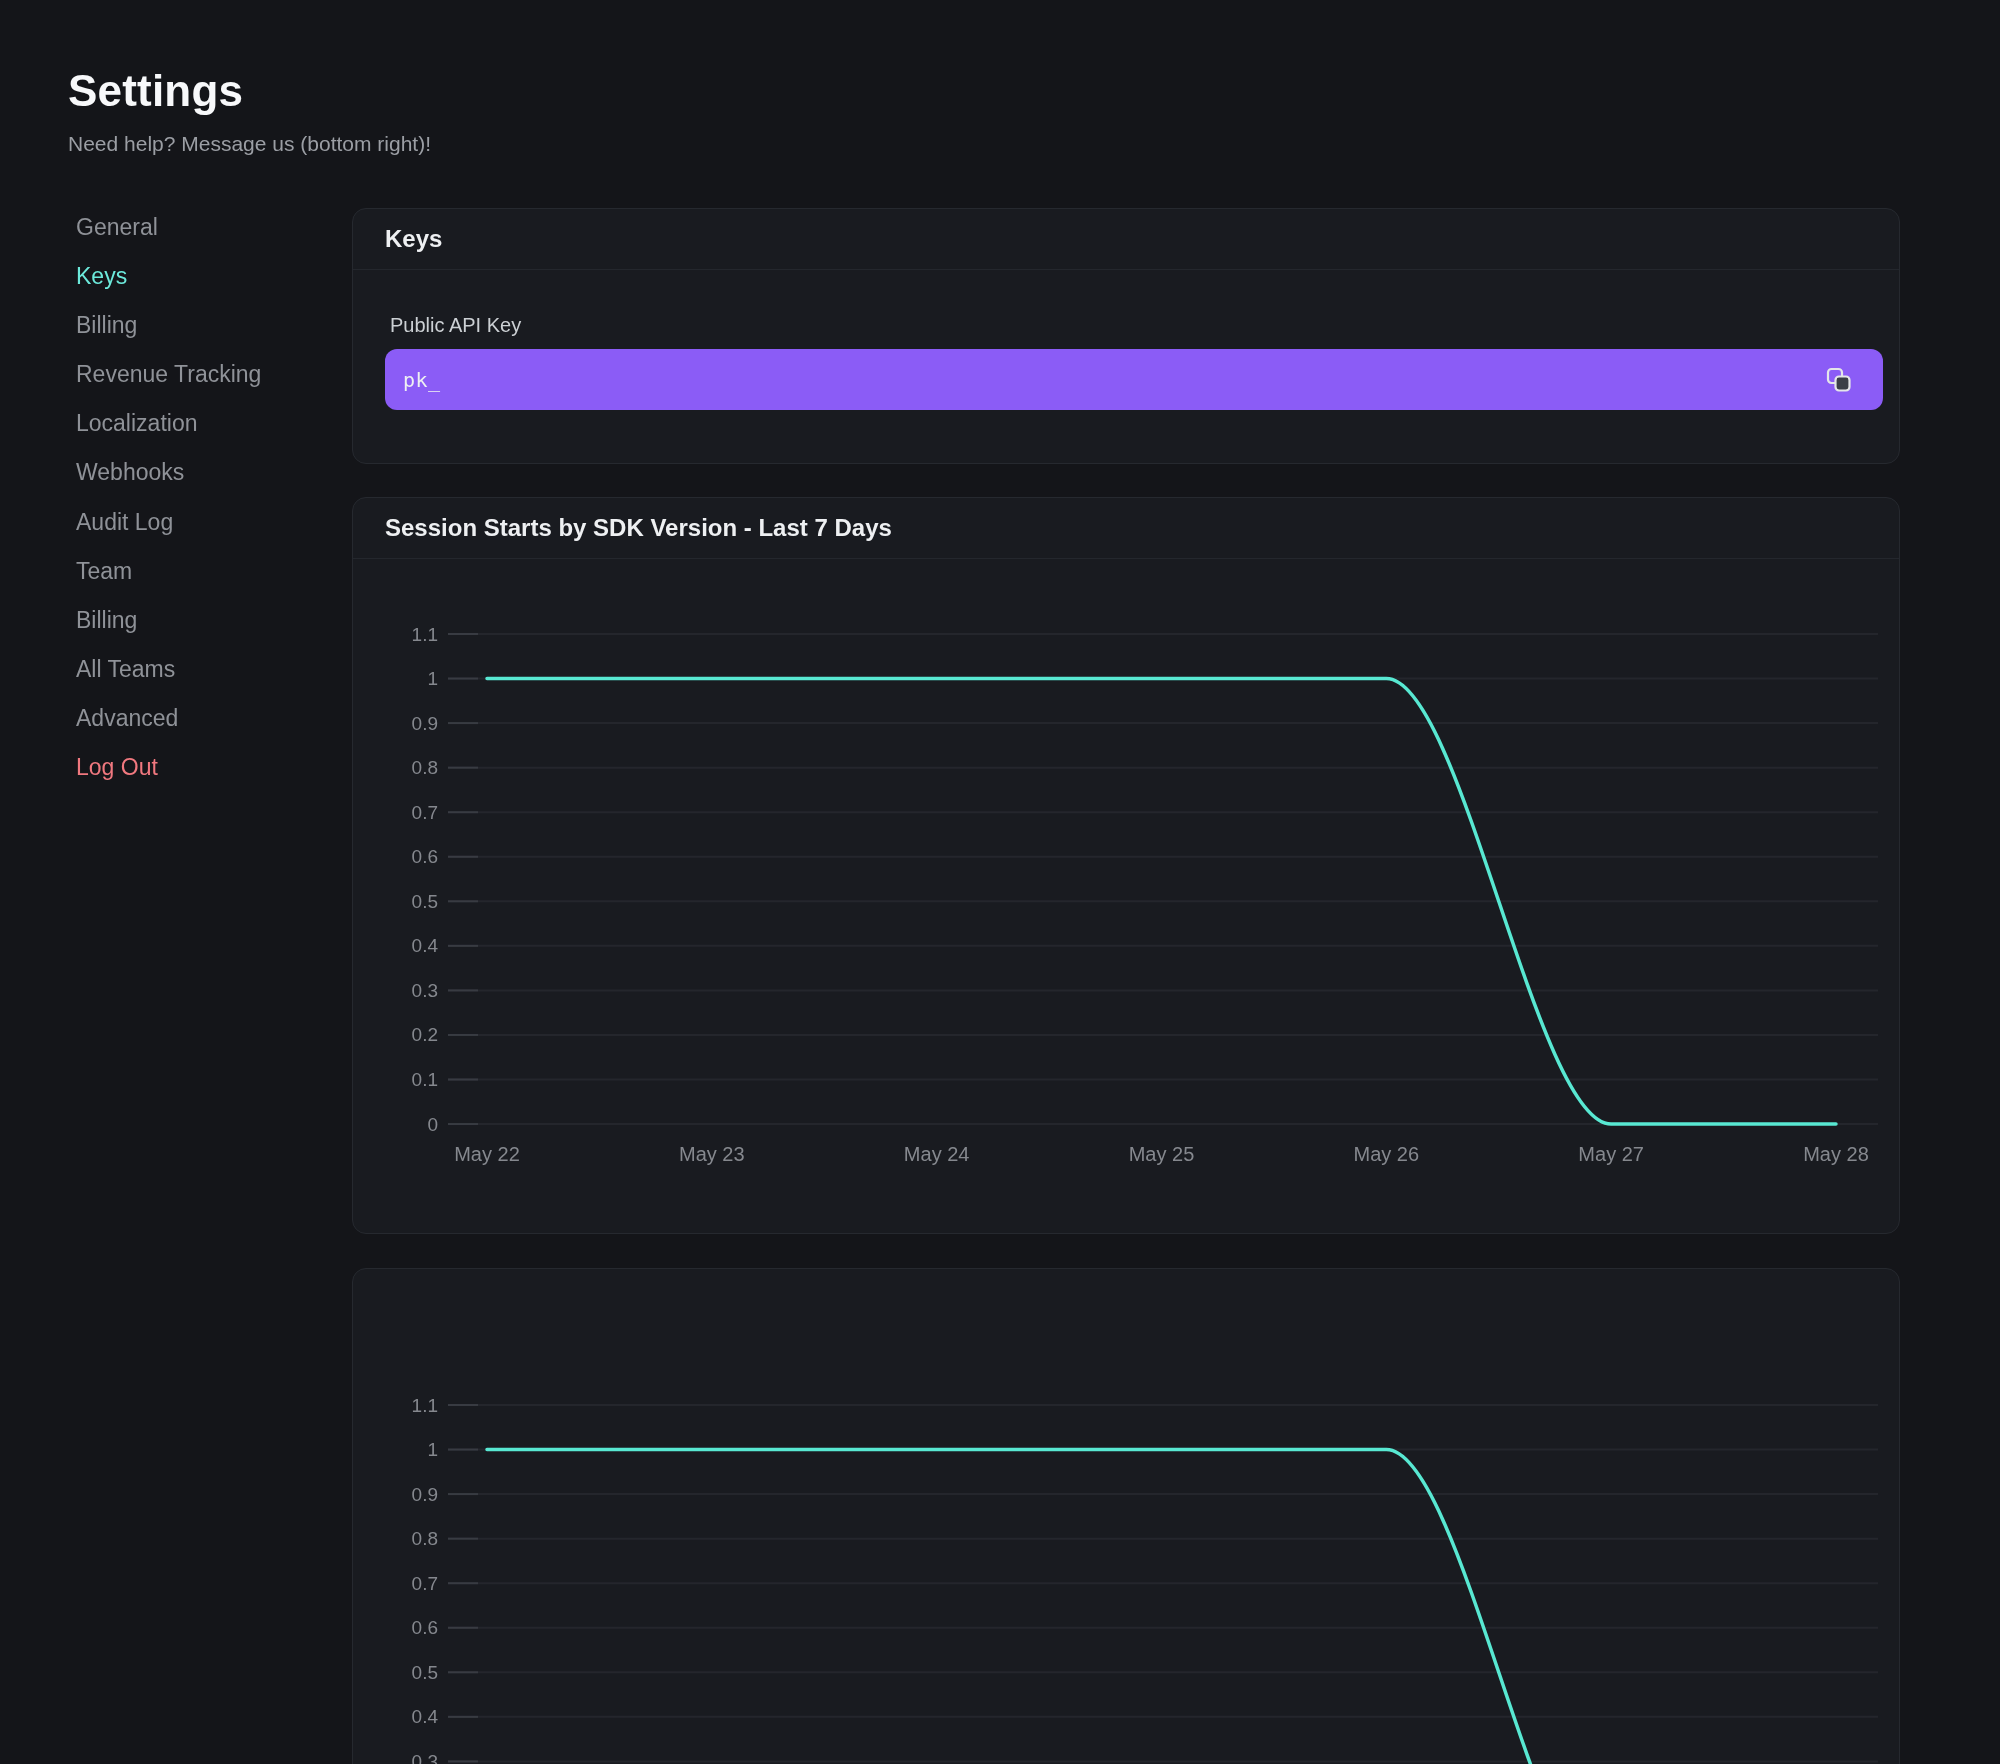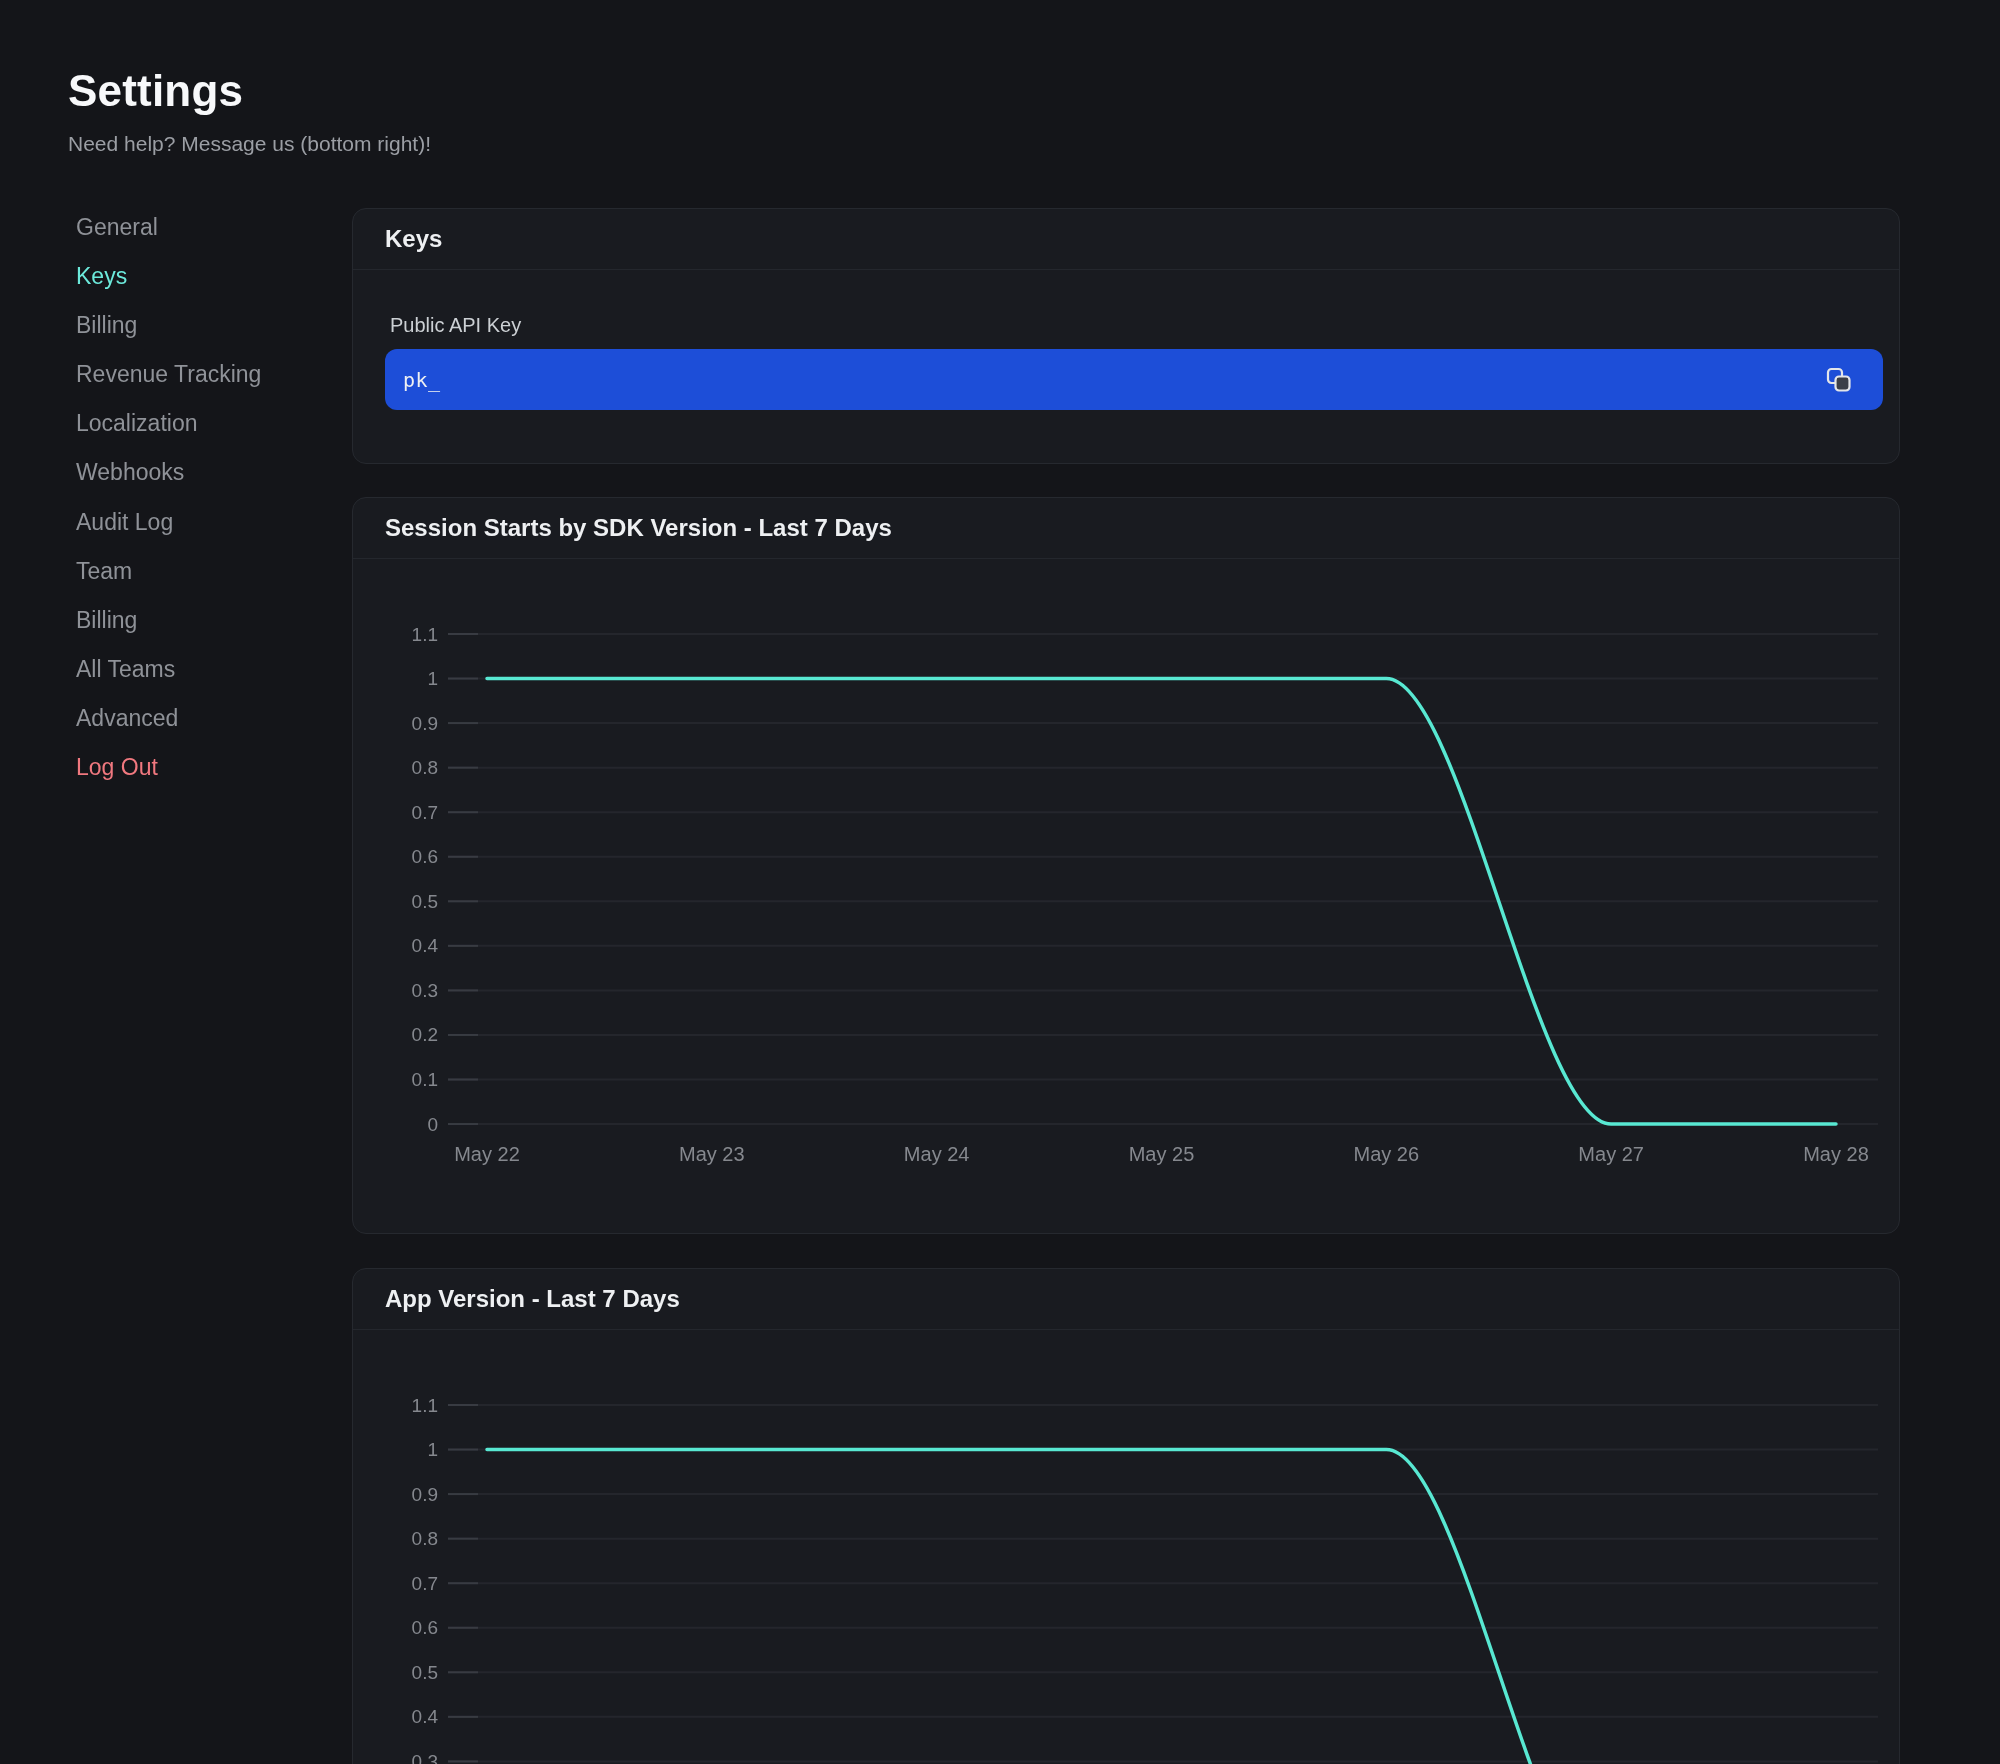--- a/index.html
+++ b/index.html
@@ -42,21 +42,21 @@
   }
   #keys-card{top:208px;height:256px;}
   #sdk-card{top:497px;height:737px;}
   #app-card{top:1268px;height:737px;}
   .field-label{
     position:absolute;left:37px;top:105px;
     font-size:20px;color:#ccd0d4;
   }
   .api-input{
     position:absolute;left:32px;top:140px;right:16px;height:61px;
-    background:#1d4ed8;border-radius:12px;
+    background:#8b5cf6;border-radius:12px;
     display:flex;align-items:center;
   }
   .api-input .value{
     padding-left:18px;
     font-family:"DejaVu Sans Mono","Liberation Mono",monospace;
     font-size:20px;color:#eef0f2;letter-spacing:.5px;
   }
   .copy-btn{
     position:absolute;right:30px;top:50%;transform:translateY(-50%);
     width:28px;height:28px;background:none;border:none;padding:0;cursor:pointer;
@@ -144,21 +144,20 @@
       <text x="583.6600000000001" y="603.05" text-anchor="middle" fill="#85888e" font-size="20">May 24</text>
       <text x="808.49" y="603.05" text-anchor="middle" fill="#85888e" font-size="20">May 25</text>
       <text x="1033.3200000000002" y="603.05" text-anchor="middle" fill="#85888e" font-size="20">May 26</text>
       <text x="1258.15" y="603.05" text-anchor="middle" fill="#85888e" font-size="20">May 27</text>
       <text x="1482.98" y="603.05" text-anchor="middle" fill="#85888e" font-size="20">May 28</text>
       <path d="M 134 120.55000000000004 C 208.94333333333333 120.55000000000004, 283.8866666666667 120.55000000000004, 358.83000000000004 120.55000000000004 C 433.77333333333337 120.55000000000004, 508.71666666666675 120.55000000000004, 583.6600000000001 120.55000000000004 C 658.6033333333334 120.55000000000004, 733.5466666666667 120.55000000000004, 808.49 120.55000000000004 C 883.4333333333334 120.55000000000004, 958.3766666666668 120.55000000000004, 1033.3200000000002 120.55000000000004 C 1108.2633333333335 120.55000000000004, 1183.2066666666667 566.05, 1258.15 566.05 C 1333.0933333333335 566.05, 1408.0366666666666 566.05, 1482.98 566.05" fill="none" stroke="#58e8d2" stroke-width="3.5" stroke-linecap="round" stroke-linejoin="round"></path>
     </svg>
 </section>
 
 <section class="card" id="app-card">
-  <div class="card-header">App Version - Last 7 Days</div>
   <svg class="chart-svg" width="1548" height="675">
       <line x1="95" x2="1525" y1="76" y2="76" stroke="#24262c" stroke-width="2"></line>
       <line x1="95" x2="125" y1="76" y2="76" stroke="#383b42" stroke-width="2"></line>
       <text x="85" y="76" text-anchor="end" dominant-baseline="central" fill="#85888e" font-size="19">1.1</text>
       <line x1="95" x2="1525" y1="120.55" y2="120.55" stroke="#24262c" stroke-width="2"></line>
       <line x1="95" x2="125" y1="120.55" y2="120.55" stroke="#383b42" stroke-width="2"></line>
       <text x="85" y="120.55" text-anchor="end" dominant-baseline="central" fill="#85888e" font-size="19">1</text>
       <line x1="95" x2="1525" y1="165.1" y2="165.1" stroke="#24262c" stroke-width="2"></line>
       <line x1="95" x2="125" y1="165.1" y2="165.1" stroke="#383b42" stroke-width="2"></line>
       <text x="85" y="165.1" text-anchor="end" dominant-baseline="central" fill="#85888e" font-size="19">0.9</text>

